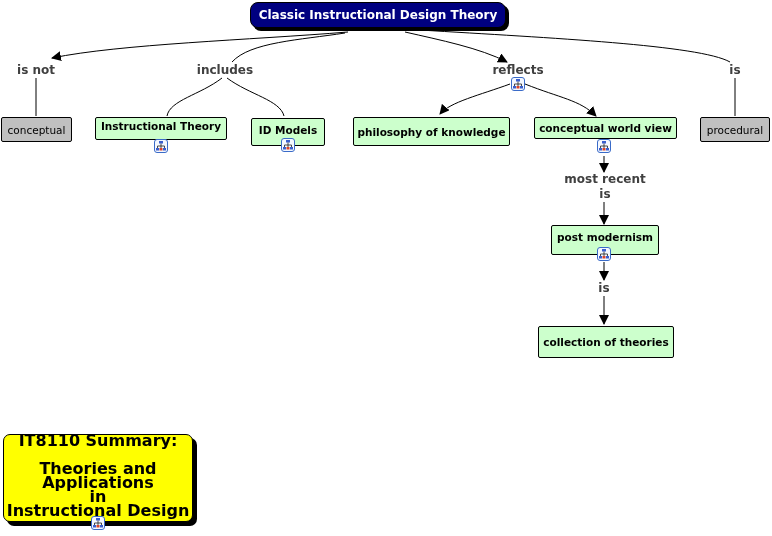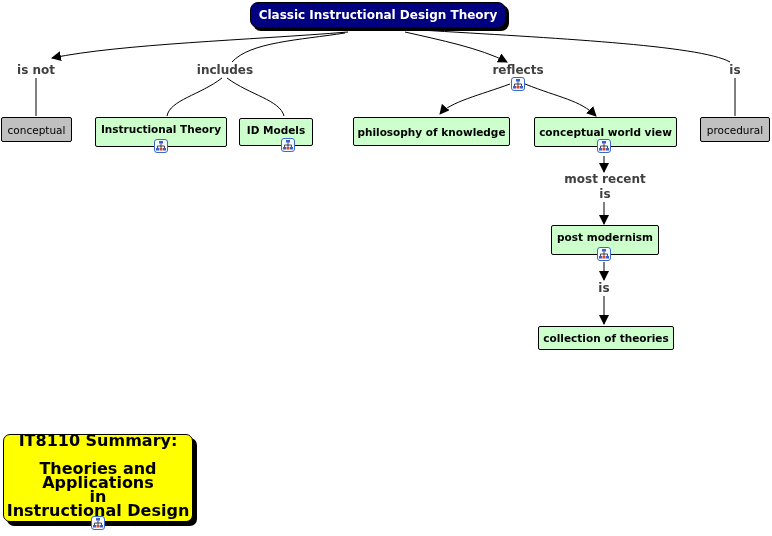--- a/index.html
+++ b/index.html
@@ -42,31 +42,31 @@
 </svg>
 
 <div class="node root" style="left:250px;top:2px;width:256px;height:26px;">Classic Instructional Design Theory</div>
 
 <div class="label" style="left:36px;top:63px;">is not</div>
 <div class="label" style="left:225px;top:63px;">includes</div>
 <div class="label" style="left:518px;top:63px;">reflects</div>
 <div class="label" style="left:735px;top:63px;">is</div>
 
 <div class="node gray" style="left:1px;top:117px;width:71px;height:25px;">conceptual</div>
-<div class="node green" style="left:95px;top:117px;width:132px;height:30px;padding-bottom:6px;">Instructional Theory</div>
-<div class="node green" style="left:239px;top:118px;width:74px;height:28px;padding-bottom:4px;">ID Models</div>
+<div class="node green" style="left:95px;top:117px;width:132px;height:23px;padding-bottom:6px;">Instructional Theory</div>
+<div class="node green" style="left:251px;top:118px;width:74px;height:28px;padding-bottom:4px;">ID Models</div>
 <div class="node green" style="left:353px;top:117px;width:157px;height:29px;">philosophy of knowledge</div>
-<div class="node green" style="left:534px;top:117px;width:143px;height:30px;">conceptual world view</div>
+<div class="node green" style="left:534px;top:117px;width:143px;height:22px;">conceptual world view</div>
 <div class="node gray" style="left:700px;top:117px;width:70px;height:25px;">procedural</div>
 
 <div class="label" style="left:605px;top:172px;">most recent
 is</div>
 <div class="node green" style="left:551px;top:225px;width:108px;height:30px;padding-bottom:6px;">post modernism</div>
 <div class="label" style="left:604px;top:281px;">is</div>
-<div class="node green" style="left:538px;top:326px;width:136px;height:24px;">collection of theories</div>
+<div class="node green" style="left:538px;top:326px;width:136px;height:32px;">collection of theories</div>
 
 <div class="node yellow" style="left:3px;top:434px;width:190px;height:88px;padding-bottom:4px;">IT8110 Summary:
 
 Theories and Applications
 in
 Instructional Design</div>
 
 <div class="ricon" style="left:511px;top:77px;">
     <svg width="12" height="12" viewBox="0 0 12 12">
       <rect x="4" y="1" width="4" height="2.5" fill="#3a5fcd"></rect>

